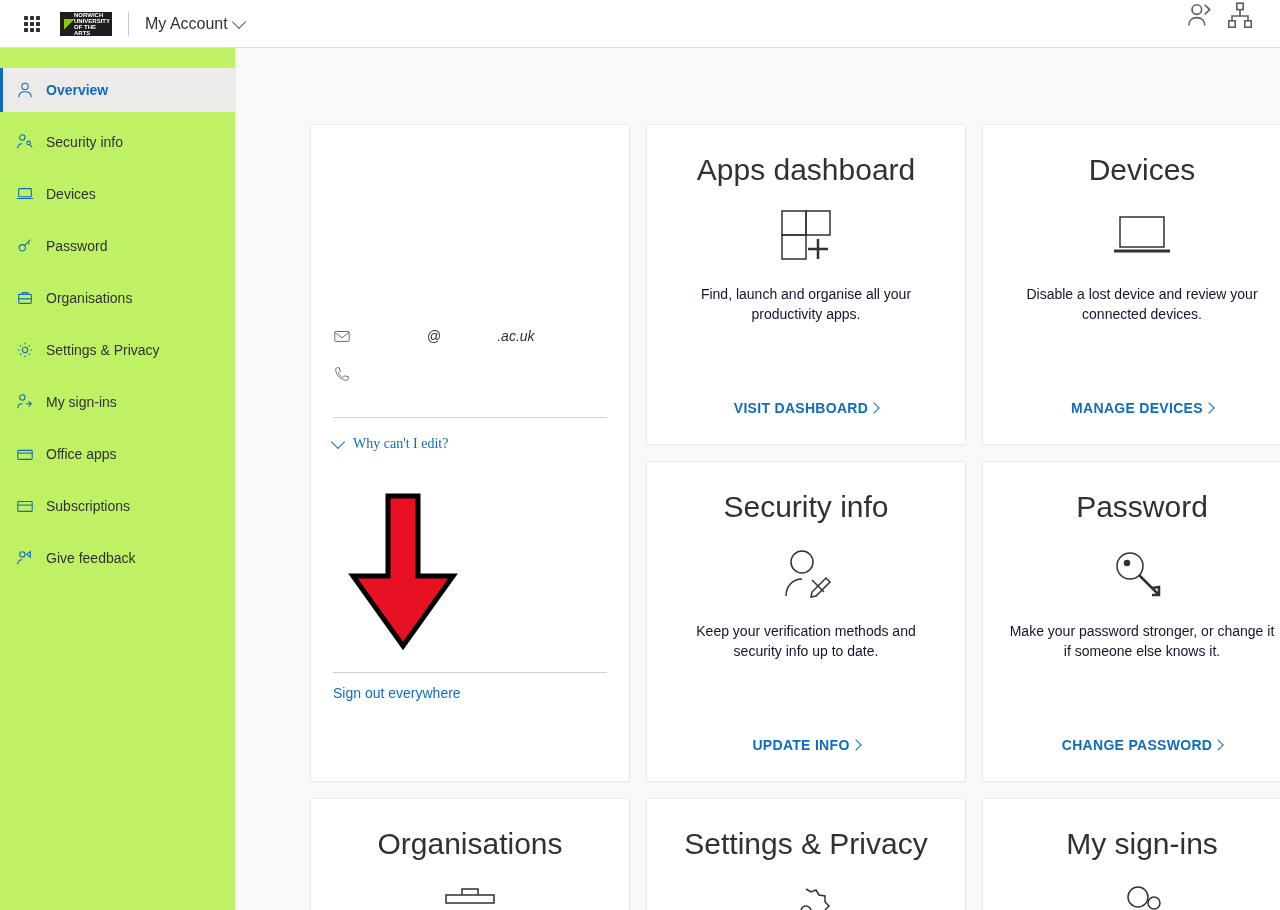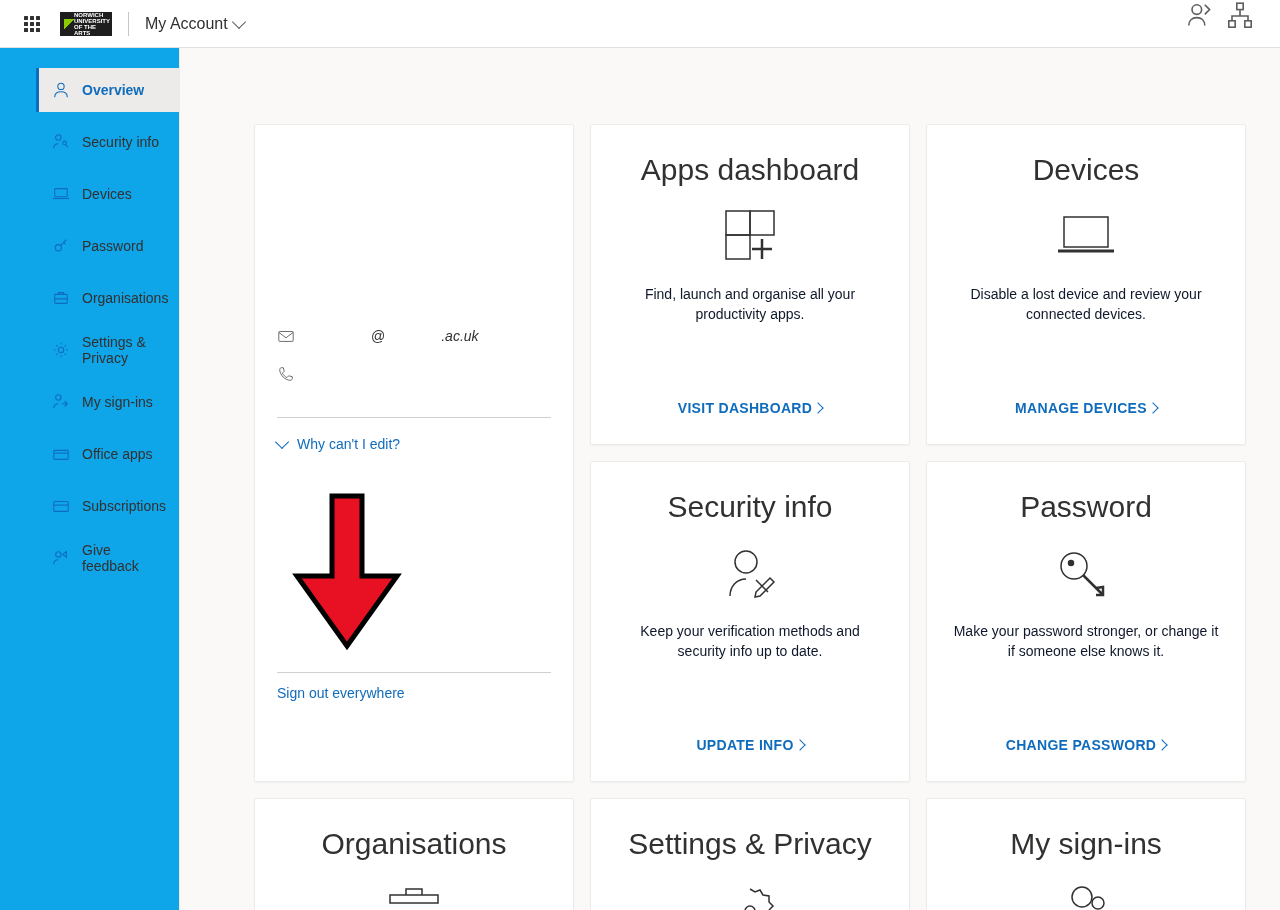--- a/index.html
+++ b/index.html
@@ -15,21 +15,21 @@
 .logo::before { content:""; position:absolute; left:4px; width:10px; height:10px; background: linear-gradient(135deg, #8acb00 50%, transparent 50%); }
 .logo-text { font-size:6px; color:#fff; margin-left:14px; line-height:1; }
 .divider { width: 1px; height: 24px; background: #c8c6c4; margin: 0 8px 0 4px; }
 .account-dd { display: flex; align-items: center; gap: 6px; cursor: pointer; padding: 0 8px; height: 48px; font-size: 16px; color: #323130; }
 .chevdown { width: 10px; height: 10px; border-right: 1px solid #605e5c; border-bottom: 1px solid #605e5c; transform: rotate(45deg); margin-top: -4px; }
 .topbar-right { margin-left: auto; display: flex; align-items: center; gap: 8px; padding-right: 16px; }
 .topbar-icon { width: 32px; height: 32px; display:flex; align-items:center; justify-content:center; cursor:pointer; color:#605e5c; }
 
 
 .layout { display: flex; height: calc(100vh - 48px); }
-.sidebar { width: 180px; background: #0ea5e9; border-right: 1px solid #edebe9; padding-top: 20px; flex-shrink: 0; padding-left: 36px; }
+.sidebar { width: 236px; background: #bef264; border-right: 1px solid #edebe9; padding-top: 20px; flex-shrink: 0; }
 .side-item { display: flex; align-items: center; gap: 12px; padding: 0 16px; height: 44px; font-size: 14px; color: #323130; cursor: pointer; position: relative; margin-bottom: 8px; }
 .side-item.active { background: #edebe9; color: #0f6cbd; font-weight: 600; }
 .side-item.active::before { content:""; position:absolute; left:0; top:0; bottom:0; width:3px; background:#0f6cbd; }
 .side-icon { width: 18px; height: 18px; display:flex; align-items:center; justify-content:center; flex-shrink:0; }
 .side-icon svg { width:18px; height:18px; }
 .side-item.active .side-icon svg { stroke:#0f6cbd; }
 
 .main { flex: 1; padding: 76px 0 24px 74px; overflow: auto; }
 .grid { display: grid; grid-template-columns: 320px 320px 320px; gap: 16px; }
 
@@ -43,21 +43,21 @@
 .card-icon svg { width: 60px; height: 56px; stroke:#323130; stroke-width:1.5; fill:none; }
 .card-desc { font-size: 14px; color: #0f172a; line-height: 1.4; margin-bottom: auto; }
 .card-action { margin-top: 28px; display:flex; align-items:center; justify-content:center; gap:2px; font-size: 14px; font-weight:600; color:#0f6cbd; cursor:pointer; letter-spacing: 0.3px; }
 .chevright { width:8px; height:8px; border-right:1.5px solid #0f6cbd; border-top:1.5px solid #0f6cbd; transform:rotate(45deg); }
 
 
 .profile-top { height: 170px; }
 .profile-row { display:flex; align-items:center; gap:16px; font-size:14px; color:#323130; padding: 10px 0; }
 .profile-row svg { width:18px; height:18px; stroke:#605e5c; fill:none; }
 .hr { border:none; border-top:1px solid #d2d0ce; margin: 24px 0 18px; }
-.whyedit { display:flex; align-items:center; gap:10px; color:#0f6cbd; font-size:14px; cursor:pointer; margin-bottom: 24px; }
+.whyedit { display:flex; align-items:center; gap:10px; color:#0f6cbd; font-size:14px; cursor:pointer; margin-bottom: 24px; font-family: Liberation Serif, serif; }
 .arrow-annotation { width:140px; height:170px; margin: 10px auto 10px 0; }
 .arrow-annotation svg { width:100%; height:100%; }
 .hr2 { border:none; border-top:1px solid #d2d0ce; margin: 6px 0 12px; }
 .signout-link { color:#0f6cbd; font-size:14px; cursor:pointer; }
 </style>
 </head>
 <body>
 
 <div class="topbar">
   <div class="topbar-left">

